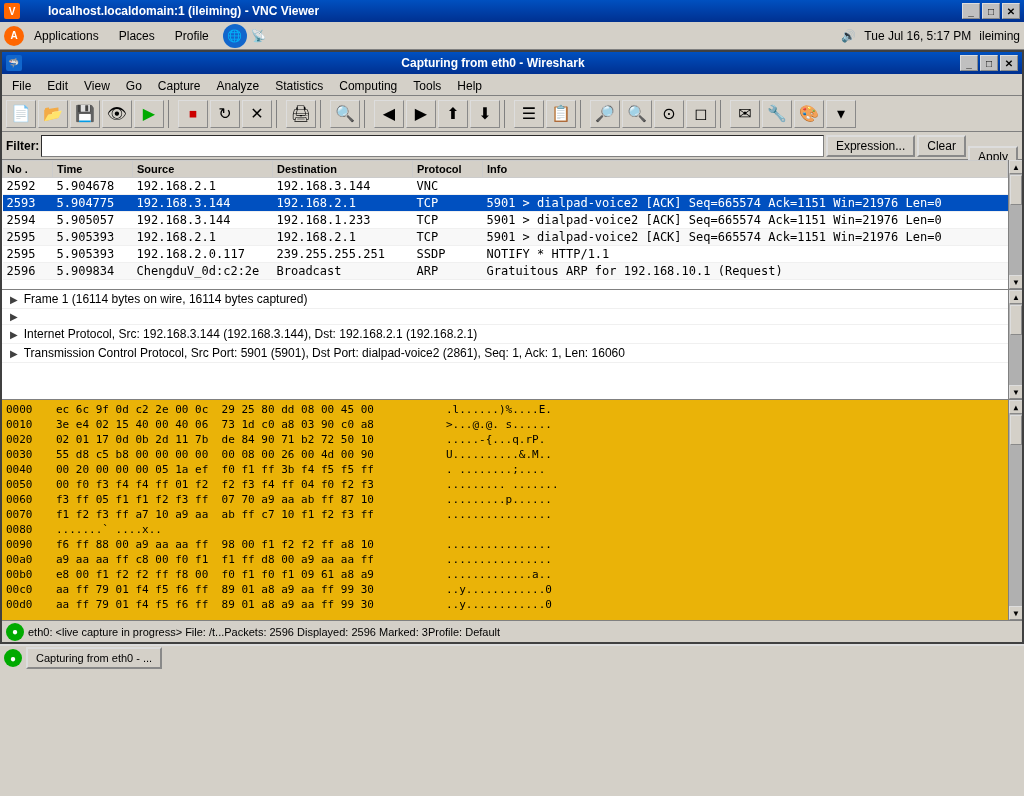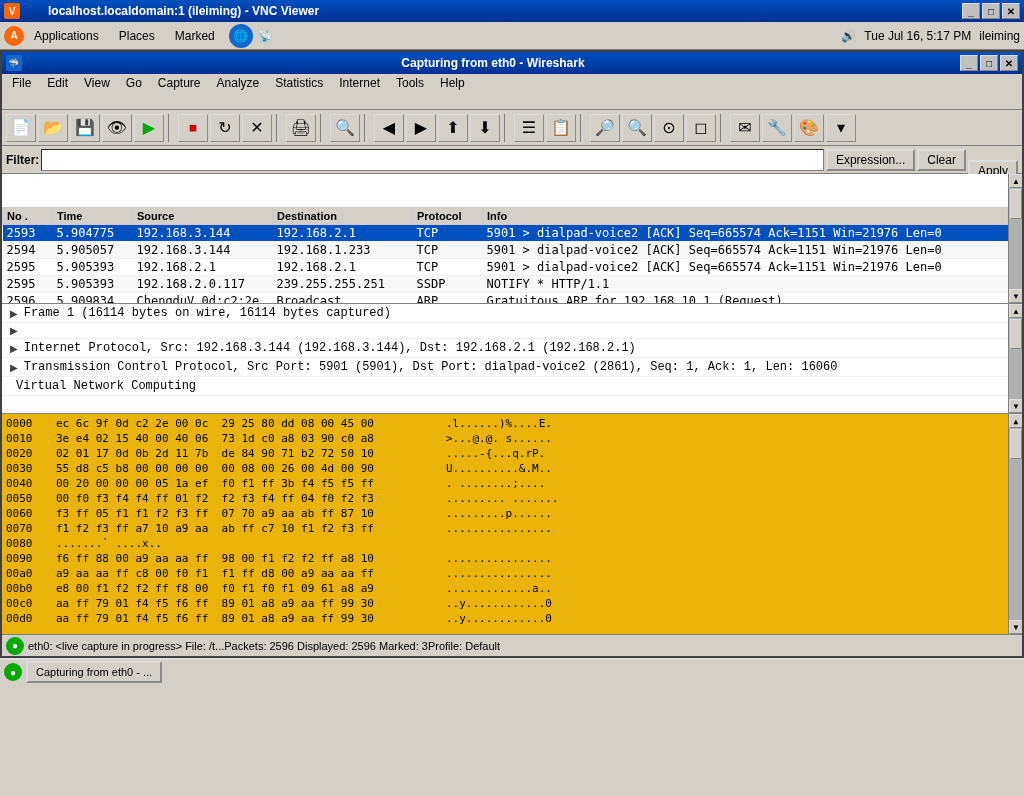--- a/index.html
+++ b/index.html
@@ -53,23 +53,23 @@
       font-weight: bold;
     }
     #ws-titlebar .ws-icon { width: 16px; height: 16px; margin-right: 4px; background: #1166cc; border-radius: 2px; display: flex; align-items: center; justify-content: center; font-size: 9px; color: white; }
     #ws-titlebar .ws-title { flex: 1; text-align: center; }
     #ws-titlebar .ws-win-buttons { display: flex; gap: 2px; }
     #ws-titlebar .ws-win-btn { width: 18px; height: 16px; background: #c0c0c0; border: 1px outset #ddd; cursor: pointer; display: flex; align-items: center; justify-content: center; font-size: 10px; color: black; }
 
     
     #menubar {
       background: #d4d0c8;
-      height: 36px;
-      display: flex;
-      align-items: flex-start;
+      height: 22px;
+      display: flex;
+      align-items: flex-end;
       border-bottom: 1px solid #808080;
       font-size: 12px;
       padding: 0 2px;
     }
     #menubar .menu-item { padding: 2px 8px; cursor: pointer; }
 
     
     #toolbar {
       background: #d4d0c8;
       height: 36px;
@@ -146,21 +146,21 @@
       font-size: 12px;
     }
     .detail-row {
       display: flex;
       align-items: center;
       padding: 2px 8px;
       cursor: pointer;
       border-bottom: 1px solid #f0f0f0;
     }
     .detail-triangle { margin-right: 6px; font-size: 10px; color: #404040; }
-    .detail-text { font-family: Liberation Mono, monospace; font-size: 12px; }
+    .detail-text { font-family: Liberation Sans, sans-serif; font-size: 12px; }
 
     
     #hex-dump {
       background: #eab308;
       height: 220px;
       overflow: hidden;
       position: relative;
       font-family: monospace;
       font-size: 12px;
       padding: 2px 4px;
@@ -221,21 +221,21 @@
     <div class="win-btn">_</div>
     <div class="win-btn">□</div>
     <div class="win-btn">✕</div>
   </div>
 </div>
 
 <div id="taskbar">
   <div style="width:20px;height:20px;background:#ff6600;border-radius:10px;margin-right:4px;display:flex;align-items:center;justify-content:center;color:white;font-size:10px;font-weight:bold;">A</div>
   <div class="task-menu">Applications</div>
   <div class="task-menu">Places</div>
-  <div class="task-menu">Marked</div>
+  <div class="task-menu">Profile</div>
   <div style="width:24px;height:24px;background:#1166cc;border-radius:12px;display:flex;align-items:center;justify-content:center;color:white;font-size:12px;">🌐</div>
   <div style="width:24px;height:24px;display:flex;align-items:center;justify-content:center;">📡</div>
   <div class="spacer"></div>
   <div class="system-tray">
     <span>🔊</span>
     <span>Tue Jul 16,  5:17 PM</span>
     <span>ileiming</span>
   </div>
 </div>
 
@@ -252,21 +252,21 @@
   </div>
 
   <div id="menubar">
     <div class="menu-item">File</div>
     <div class="menu-item">Edit</div>
     <div class="menu-item">View</div>
     <div class="menu-item">Go</div>
     <div class="menu-item">Capture</div>
     <div class="menu-item">Analyze</div>
     <div class="menu-item">Statistics</div>
-    <div class="menu-item">Internet</div>
+    <div class="menu-item">Computing</div>
     <div class="menu-item">Tools</div>
     <div class="menu-item">Help</div>
   </div>
 
   <div id="toolbar">
     <button class="tb-btn" title="New">📄</button>
     <button class="tb-btn" title="Open">📂</button>
     <button class="tb-btn" title="Save">💾</button>
     <button class="tb-btn" title="Capture Options">👁</button>
     <button class="tb-btn" title="Start Capture" style="color:#00aa00;">▶</button>
@@ -300,33 +300,41 @@
 
   <div id="filterbar">
     <label>Filter:</label>
     <input type="text" id="filter-input" style="flex: 1 1 0%;">
     <button class="filter-btn">Expression...</button>
     <button class="clear-btn">Clear</button>
     <button class="apply-btn">Apply</button>
   </div>
 
   <div id="packet-list-panel" style="position:relative;">
-    <div style="overflow:hidden;height:100%;padding-right:14px;margin-top:33px;">
+    <div style="overflow:hidden;height:100%;padding-right:14px;">
       <table>
         <thead>
           <tr>
             <th style="width:50px;">No .</th>
             <th style="width:80px;">Time</th>
             <th style="width:140px;">Source</th>
             <th style="width:140px;">Destination</th>
             <th style="width:70px;">Protocol</th>
             <th>Info</th>
           </tr>
         </thead>
         <tbody id="packet-tbody">
+            <tr>
+              <td>2592</td>
+              <td>5.904678</td>
+              <td>192.168.2.1</td>
+              <td>192.168.3.144</td>
+              <td>VNC</td>
+              <td></td>
+            </tr>
             <tr class="row-selected">
               <td>2593</td>
               <td>5.904775</td>
               <td>192.168.3.144</td>
               <td>192.168.2.1</td>
               <td>TCP</td>
               <td>5901 &gt; dialpad-voice2 [ACK] Seq=665574 Ack=1151 Win=21976 Len=0</td>
             </tr>
             <tr>
               <td>2594</td>
@@ -381,24 +389,20 @@
         <div class="detail-row">
           <span class="detail-triangle">▶</span>
         </div>
         <div class="detail-row">
           <span class="detail-triangle">▶</span>
           <span class="detail-text">Internet Protocol, Src: 192.168.3.144 (192.168.3.144), Dst: 192.168.2.1 (192.168.2.1)</span>
         </div>
         <div class="detail-row">
           <span class="detail-triangle">▶</span>
           <span class="detail-text">Transmission Control Protocol, Src Port: 5901 (5901), Dst Port: dialpad-voice2 (2861), Seq: 1, Ack: 1, Len: 16060</span>
-        </div>
-        <div class="detail-row">
-          <span class="detail-triangle"> </span>
-          <span class="detail-text">Virtual Network Computing</span>
         </div>
       </div>
     <div class="scrollbar-container">
       <div class="scroll-arrow">▲</div>
       <div class="scroll-track">
         <div class="scroll-thumb"></div>
       </div>
       <div class="scroll-arrow">▼</div>
     </div>
   </div>

